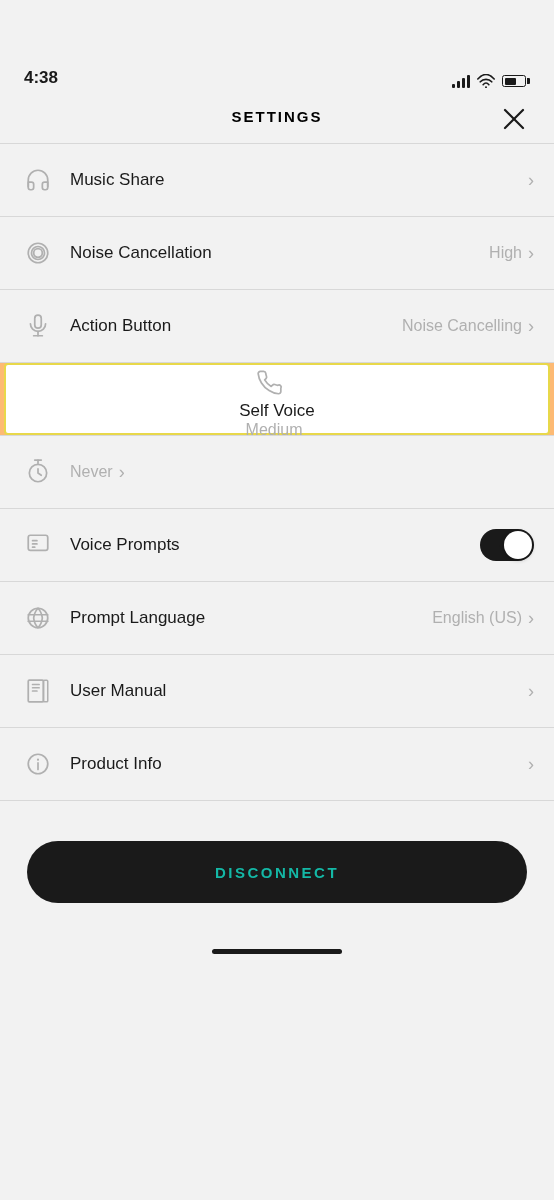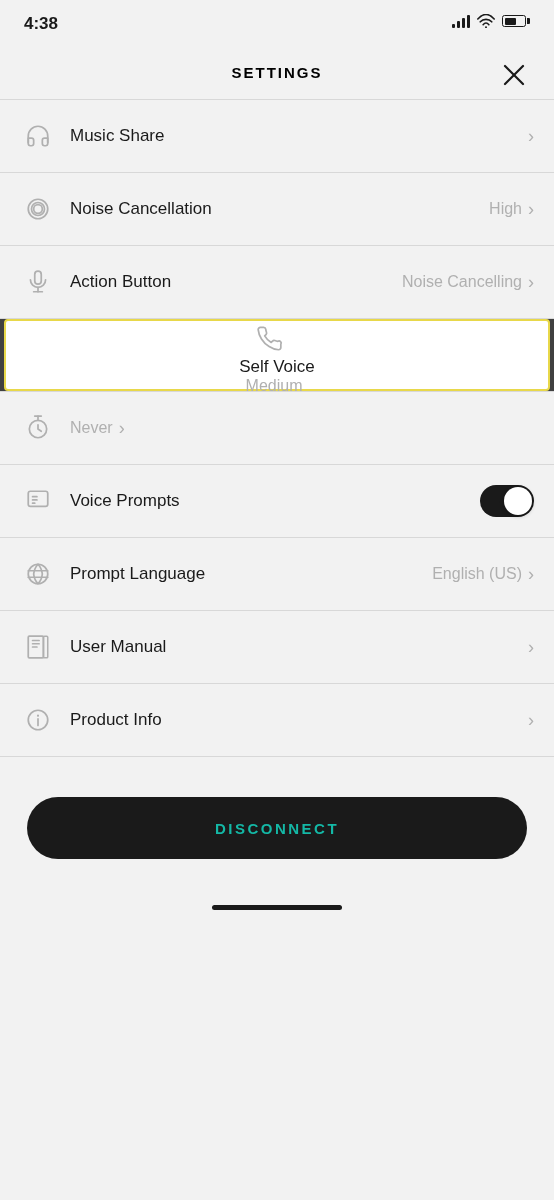--- a/index.html
+++ b/index.html
@@ -10,23 +10,24 @@
       min-height: 1200px;
       background: #f2f2f2;
       font-family: -apple-system, 'Helvetica Neue', Arial, sans-serif;
       color: #1a1a1a;
     }
 
     
     .status-bar {
       display: flex;
       justify-content: space-between;
-      align-items: flex-start;
+      align-items: flex-end;
       padding: 14px 24px 6px;
       height: 50px;
+      margin-top: 44px;
     }
     .status-time {
       font-size: 17px;
       font-weight: 600;
       color: #1a1a1a;
     }
     .status-icons {
       display: flex;
       align-items: center;
       gap: 7px;
@@ -66,21 +67,21 @@
 
     
     .divider {
       height: 1px;
       background: #d8d8d8;
       margin: 0 0;
     }
 
     
     .settings-list {
-      background: #404040;
+      background: #fdba74;
     }
 
     .settings-item {
       display: flex;
       align-items: center;
       padding: 0 20px;
       height: 72px;
       background: #f2f2f2;
       position: relative;
       cursor: pointer;

